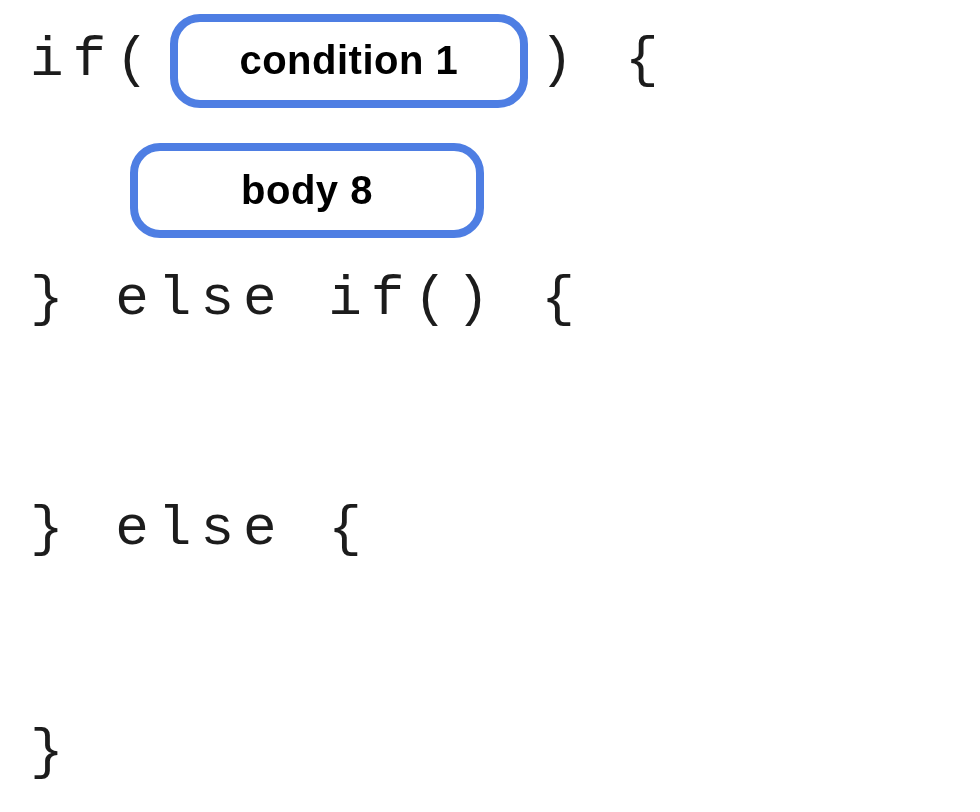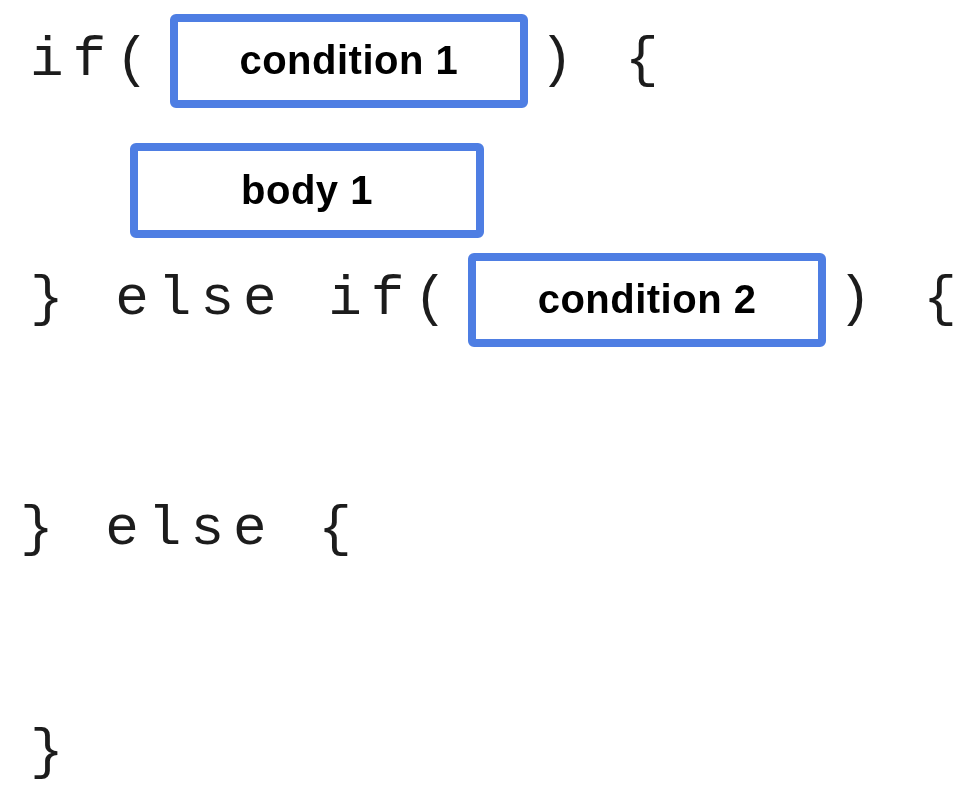--- a/index.html
+++ b/index.html
@@ -34,21 +34,21 @@
     line-height:95px;
     color:var(--code-text);
     font-weight:400;
   }
   .slot{
     box-sizing:border-box;
     display:inline-flex;
     align-items:center;
     justify-content:center;
     border:8px solid var(--box-border);
-    border-radius:6px;
+    border-radius:30px;
     background:#fff;
     margin:0 12px;
     flex:0 0 auto;
   }
   .slot-cond{
     width:358px;
     height:94px;
   }
   .slot-body{
     width:354px;
@@ -59,48 +59,45 @@
     font-size:40px;
     font-weight:700;
     letter-spacing:0.5px;
     color:var(--label-text);
     white-space:nowrap;
   }
   .r1{top:13px;  left:30px;}
   .r2{top:143px; left:130px;}
   .r3{top:252px; left:30px;}
   .r4{top:372px; left:123px;}
-  .r5{top:482px; left:20px;}
+  .r5{top:482px; left:30px;}
   .r6{top:592px; left:123px;}
   .r7{top:705px; left:30px;}
 </style>
 </head>
 <body>
 
 <div class="canvas">
 
   <div class="row r1">
     <span class="code">if(</span>
     <span class="slot slot-cond">
       <span class="label">condition 1</span>
     </span>
     <span class="code">) {</span>
   </div>
 
   <div class="row r2">
     <span class="slot slot-body" style="margin:0">
-      <span class="label">body 1</span>
+      <span class="label">body 8</span>
     </span>
   </div>
 
   <div class="row r3">
     <span class="code">} else if(</span>
-    <span class="slot slot-cond">
-      <span class="label">condition 2</span>
-    </span>
     <span class="code">) {</span>
   </div>
 
 
   <div class="row r5">
     <span class="code">} else {</span>
   </div>
 
 
   <div class="row r7">

